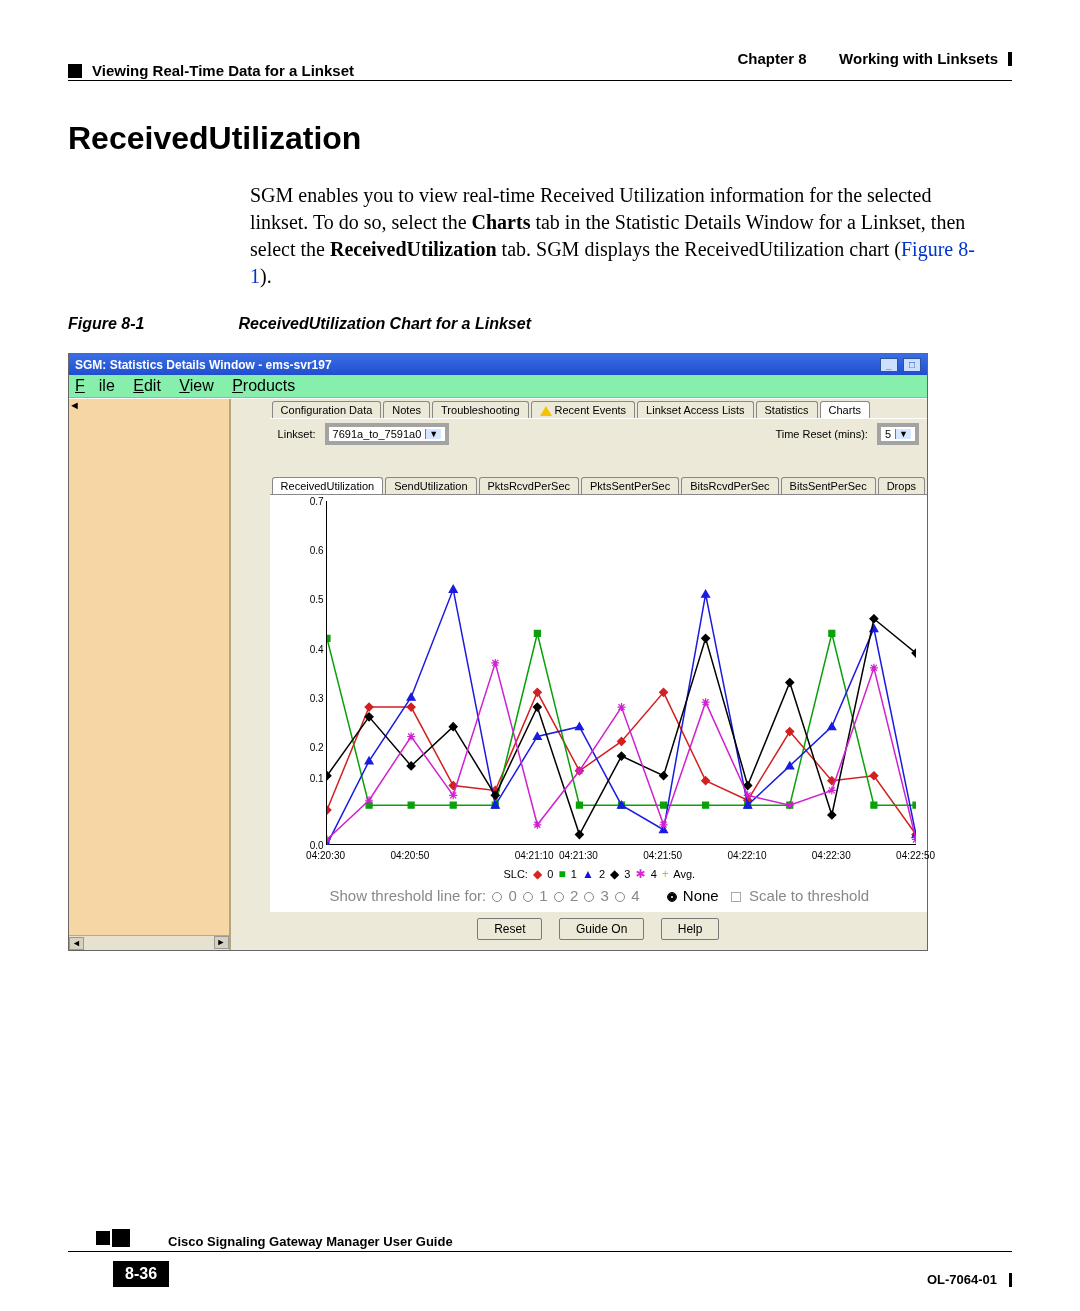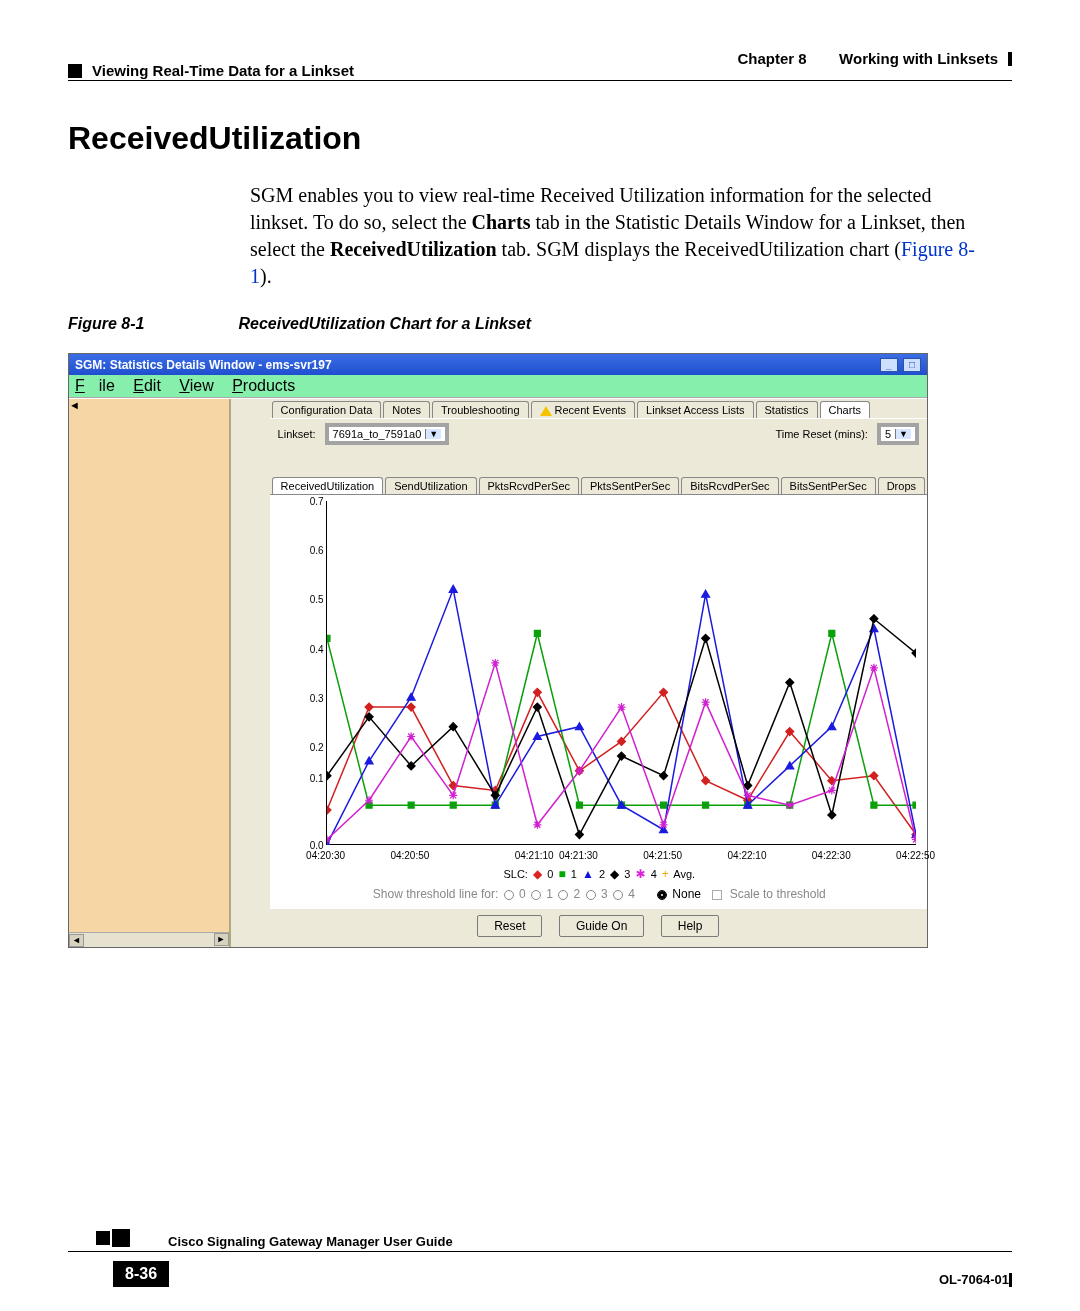--- a/index.html
+++ b/index.html
@@ -43,33 +43,33 @@
   .chart-area { background: #fff; border-top: 1px solid #888; padding: 6px 6px 2px 8px; }
   .chart-box { position: relative; width: 620px; height: 360px; margin-left: 18px; }
   .yaxis { position: absolute; left: 0; top: 0; bottom: 0; width: 30px; }
   .ytick { position: absolute; right: 2px; font-size: 10px; transform: translateY(-50%); }
   .plot { position: absolute; left: 30px; right: 0; top: 0; bottom: 16px; border-left: 1px solid #000; border-bottom: 1px solid #000; }
   .xaxis { position: absolute; left: 30px; right: 0; bottom: 0; height: 16px; font-size: 10px; }
   .xtick { position: absolute; bottom: 0; transform: translateX(-50%); white-space: nowrap; }
   svg.lines { position: absolute; inset: 0; }
   .legend { text-align: center; font-size: 11px; padding-top: 6px; }
   .legend .sym { font-size: 12px; margin: 0 2px; }
-  .thresh-row { text-align: center; font-size: 12px; padding: 6px 0; color: #888; }
+  .thresh-row { text-align: center; font-size: 15px; padding: 6px 0; color: #888; }
   .thresh-row .radio { display: inline-block; width: 10px; height: 10px; border: 1px solid #888; border-radius: 50%; margin: 0 2px; vertical-align: middle; }
   .thresh-row .radio.sel { box-shadow: inset 0 0 0 3px #000; border-color: #000; }
   .thresh-row .active { color: #000; }
   .thresh-row .chk { display: inline-block; width: 10px; height: 10px; border: 1px solid #aaa; vertical-align: middle; margin: 0 4px 0 8px; }
   .btns-row { text-align: center; padding: 6px 0 10px 0; background: #ece9d8; }
   .btns-row .btn { display: inline-block; background: #ece9d8; border: 1px solid #7a7a7a; border-radius: 2px; padding: 3px 16px; font-size: 12px; margin: 0 6px; }
   .sidebar-scroll { position: absolute; left: 0; right: 0; bottom: 0; height: 15px; background: #e6e2cf; border-top: 1px solid #aaa; }
   .sidebar-scroll .sb-left, .sidebar-scroll .sb-right { width: 15px; height: 13px; background: #d6d2bf; border: 1px solid #999; display: inline-block; font-size: 9px; text-align: center; line-height: 11px; }
   .sidebar-scroll .sb-right { float: right; }
   .footer-bar { position: absolute; bottom: 24px; left: 68px; right: 68px; border-top: 1px solid #000; padding-top: 6px; display: flex; justify-content: space-between; font-family: Arial, Helvetica, sans-serif; font-size: 13px; font-weight: bold; align-items: flex-end; height: 36px; }
   .pg-num { background: #000; color: #fff; padding: 4px 12px; font-size: 16px; margin-left: 45px; }
-  .ftr-right { display: inline-flex; align-items: center; gap: 0; }
+  .ftr-right { display: inline-flex; align-items: center; gap: 12px; }
   .ftr-right .bar { width: 3px; height: 14px; background: #000; display: inline-block; }
   .footer-block { position: absolute; bottom: 64px; left: 68px; width: 62px; height: 18px; border-right: 18px solid #000; }
   .footer-block::after { content: ""; display: block; width: 14px; height: 14px; background: #000; position: absolute; left: 28px; top: 2px; }
 </style>
 </head>
 <body>
 
 <div class="page-header">
   <div class="hdr-bar">
     <span class="hdr-left">

